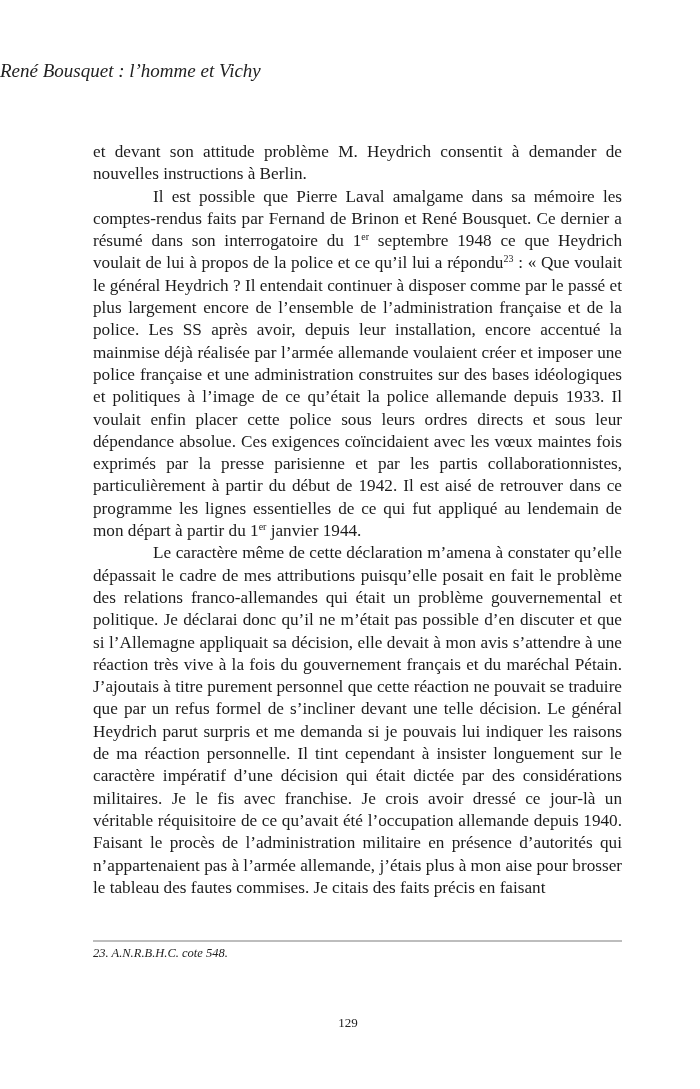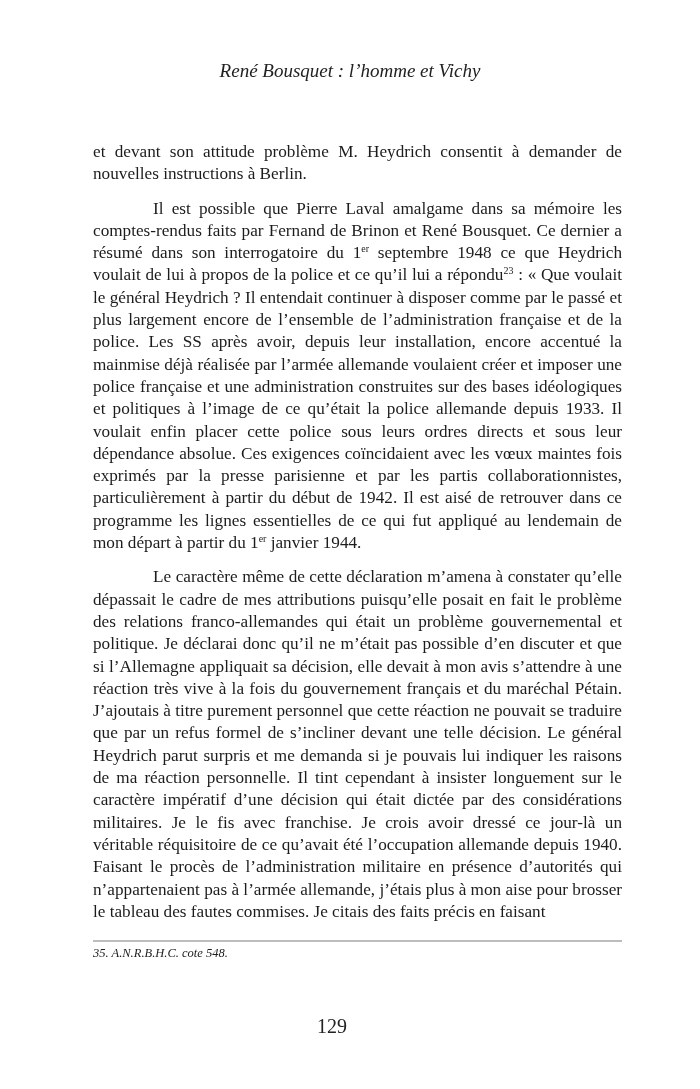--- a/index.html
+++ b/index.html
@@ -1,38 +1,38 @@
 <!DOCTYPE html>
 <html><head>
 <meta charset="utf-8">
 <style>
   html, body { margin: 0; padding: 0; background: #ffffff; }
   body { width: 700px; height: 1089px; position: relative; overflow: hidden; color: #1a1a1a; }
   .running-head {
-    position: absolute; top: 60px; left: 0; width: 700px; text-align: center;
+    position: absolute; top: 60px; left: 0; width: 700px; 
     font-family: "Liberation Serif", serif; font-style: italic; font-size: 19px; color: #222;
   }
   .body-text {
     position: absolute; top: 141px; left: 93px; width: 529px;
     font-family: "Liberation Serif", serif; font-size: 17.2px; line-height: 22.3px;
     text-align: justify; color: #1c1c1c;
   }
   .body-text p { margin: 0; }
-  .body-text p.indent { text-indent: 60px; margin-top: 12px; }
+  .body-text p.indent { text-indent: 60px; }
   .body-text sup { font-size: 10px; line-height: 0; vertical-align: 6px; }
   .rule {
     position: absolute; top: 940px; left: 93px; width: 529px; height: 2px; background: #bdbdbd;
   }
   .footnote {
     position: absolute; top: 946px; left: 93px;
     font-family: "Liberation Serif", serif; font-style: italic; font-size: 12.5px; color: #222;
   }
   .page-number {
-    position: absolute; top: 1015px; left: 0; width: 664px; text-align: center;
-    font-family: "Liberation Serif", serif; font-size: 20px; color: #222;
+    position: absolute; top: 1015px; left: 16px; width: 664px; text-align: center;
+    font-family: "Liberation Serif", serif; font-size: 13px; color: #222;
   }
 </style>
 </head>
 <body>
 
 <div class="running-head">René Bousquet : l’homme et Vichy</div>
 
 <div class="body-text">
   <p>
     <span>et devant son attitude problème M. Heydrich consentit à demander de nouvelles instructions à Berlin.</span>
@@ -40,15 +40,15 @@
   <p class="indent">
     <span>Il est possible que Pierre Laval amalgame dans sa mémoire les comptes-rendus faits par Fernand de Brinon et René Bousquet. Ce dernier a résumé dans son interrogatoire du 1</span><sup>er</sup><span> septembre 1948 ce que Heydrich voulait de lui à propos de la police et ce qu’il lui a répondu</span><sup>23</sup><span> : « Que voulait le général Heydrich ? Il entendait continuer à disposer comme par le passé et plus largement encore de l’ensemble de l’administration française et de la police. Les SS après avoir, depuis leur installation, encore accentué la mainmise déjà réalisée par l’armée allemande voulaient créer et imposer une police française et une administration construites sur des bases idéologiques et politiques à l’image de ce qu’était la police allemande depuis 1933. Il voulait enfin placer cette police sous leurs ordres directs et sous leur dépendance absolue. Ces exigences coïncidaient avec les vœux maintes fois exprimés par la presse parisienne et par les partis collaborationnistes, particulièrement à partir du début de 1942. Il est aisé de retrouver dans ce programme les lignes essentielles de ce qui fut appliqué au lendemain de mon départ à partir du 1</span><sup>er</sup><span> janvier 1944.</span>
   </p>
   <p class="indent">
     <span>Le caractère même de cette déclaration m’amena à constater qu’elle dépassait le cadre de mes attributions puisqu’elle posait en fait le problème des relations franco-allemandes qui était un problème gouvernemental et politique. Je déclarai donc qu’il ne m’était pas possible d’en discuter et que si l’Allemagne appliquait sa décision, elle devait à mon avis s’attendre à une réaction très vive à la fois du gouvernement français et du maréchal Pétain. J’ajoutais à titre purement personnel que cette réaction ne pouvait se traduire que par un refus formel de s’incliner devant une telle décision. Le général Heydrich parut surpris et me demanda si je pouvais lui indiquer les raisons de ma réaction personnelle. Il tint cependant à insister longuement sur le caractère impératif d’une décision qui était dictée par des considérations militaires. Je le fis avec franchise. Je crois avoir dressé ce jour-là un véritable réquisitoire de ce qu’avait été l’occupation allemande depuis 1940. Faisant le procès de l’administration militaire en présence d’autorités qui n’appartenaient pas à l’armée allemande, j’étais plus à mon aise pour brosser le tableau des fautes commises. Je citais des faits précis en faisant</span>
   </p>
 </div>
 
 <div class="rule"></div>
 
-<div class="footnote">35. A.N.R.B.H.C. cote 548.</div>
+<div class="footnote">23. A.N.R.B.H.C. cote 548.</div>
 
 <div class="page-number">129</div>
 
 </body></html>

